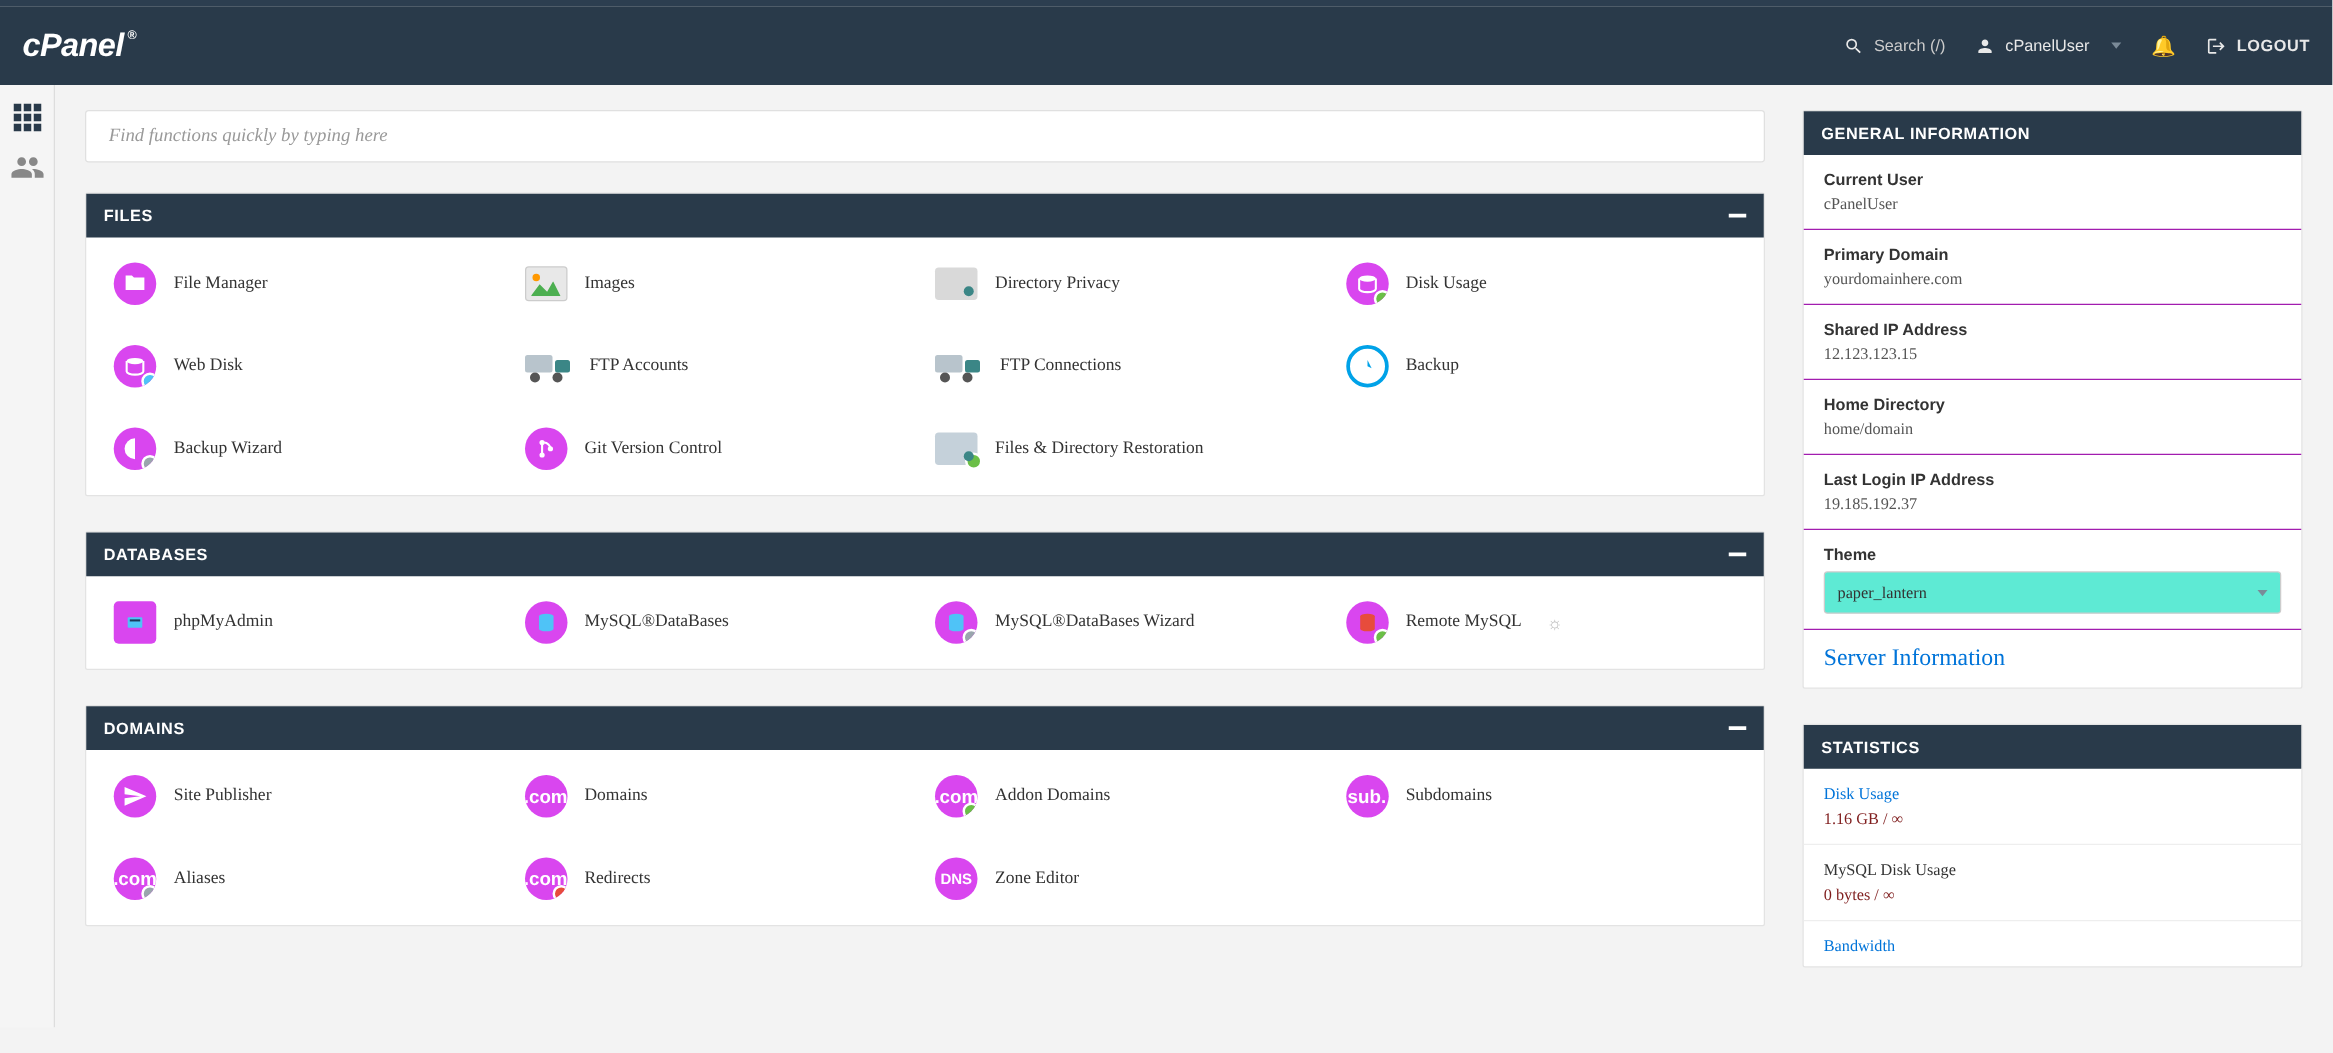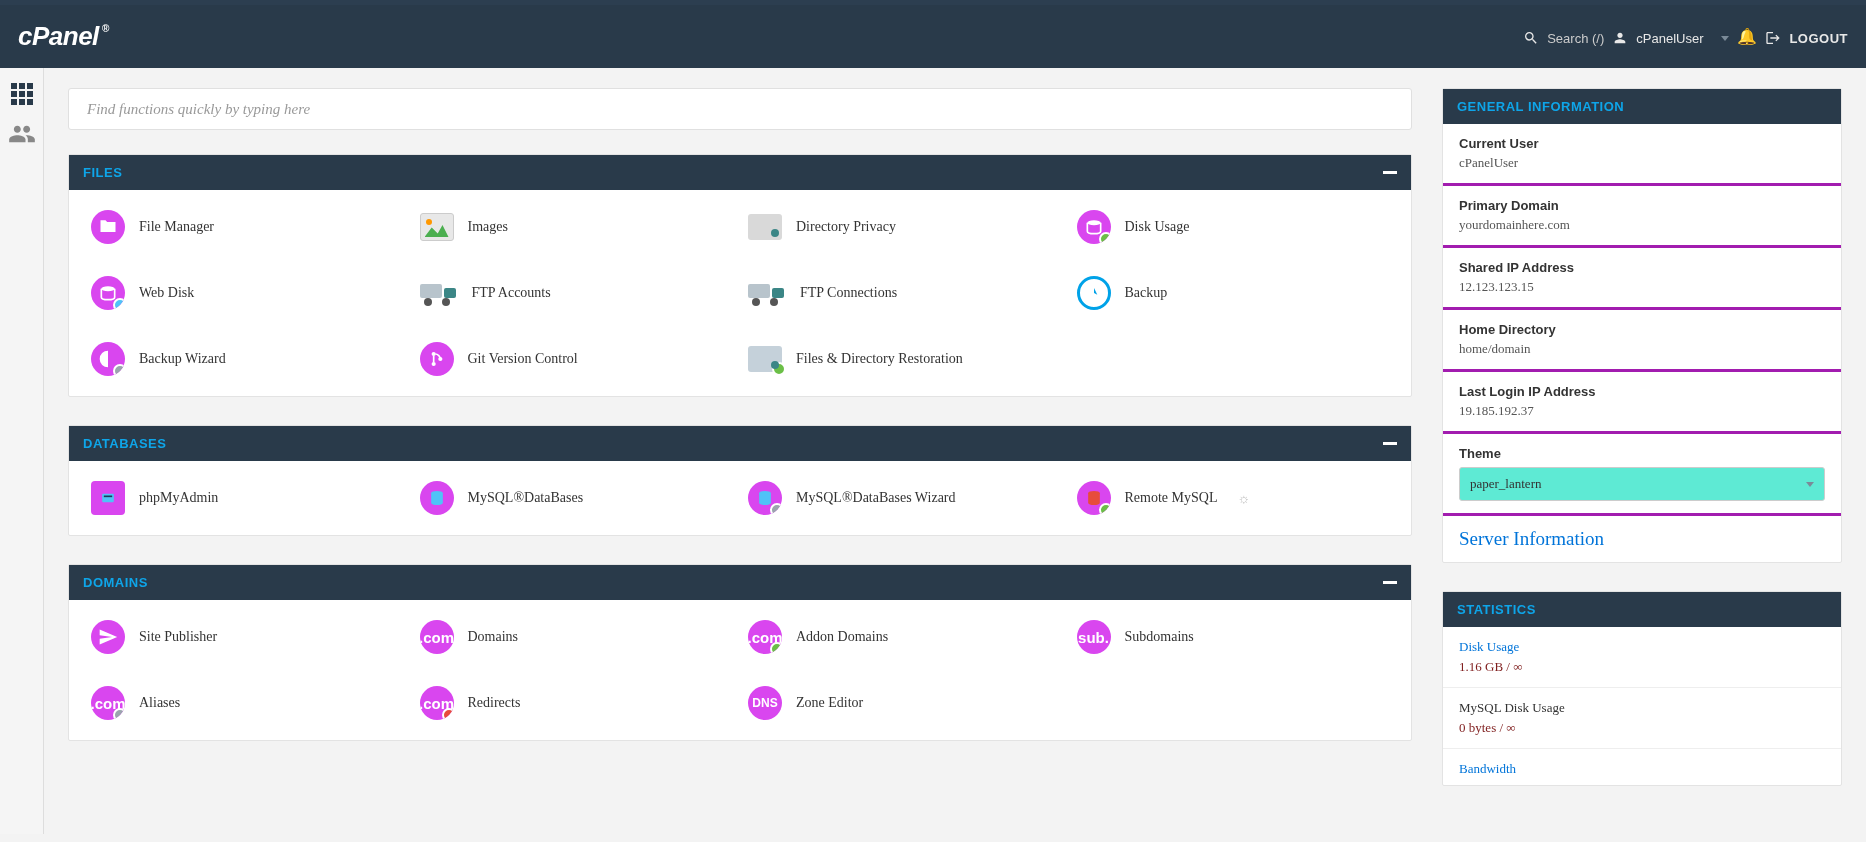--- a/index.html
+++ b/index.html
@@ -1,48 +1,48 @@
 <!DOCTYPE html>
 <html><head>
 <meta charset="utf-8">
 <style>
 * { box-sizing: border-box; margin: 0; padding: 0; }
 body { font-family: "Helvetica Neue", Helvetica, Arial, sans-serif; background: #f3f3f3; color: #333; font-size: 14px; }
 .topbar { background: #2c3e50; height: 5px; }
 .header { background: #293a4a; color: #fff; height: 63px; display: flex; align-items: center; padding: 0 18px; }
 .logo { font-weight: bold; font-style: italic; font-size: 26px; letter-spacing: -0.5px; position: relative; }
 .logo sup { font-size: 10px; font-style: normal; position: absolute; top: 2px; right: -10px; }
-.header-right { margin-left: auto; display: flex; align-items: flex-end; gap: 8px; }
+.header-right { margin-left: auto; display: flex; align-items: center; gap: 24px; }
 .header-item { display: flex; align-items: center; gap: 8px; cursor: pointer; font-size: 13px; color: #e8e8e8; }
 .header-item svg, .header-item .ico { width: 16px; height: 16px; fill: #e8e8e8; }
 .header-search-text { color: #ccc; }
 .caret-down { width: 0; height: 0; border-left: 4px solid transparent; border-right: 4px solid transparent; border-top: 5px solid #7a8a98; }
 .bell { font-size: 16px; }
 .logout { font-weight: 600; letter-spacing: 0.5px; font-size: 13px; }
 .outer { display: flex; }
 .sidebar { width: 44px; background: #f5f5f5; border-right: 1px solid #ddd; padding-top: 14px; display: flex; flex-direction: column; align-items: center; gap: 16px; }
 .sidebar .sbtn { width: 28px; height: 24px; display: flex; align-items: center; justify-content: center; cursor: pointer; }
 .grid-ico { display: grid; grid-template-columns: repeat(3, 6px); grid-template-rows: repeat(3, 6px); gap: 2px; }
 .grid-ico span { background: #293a4a; }
 .main { flex: 1; padding: 20px 24px; display: flex; gap: 30px; align-items: flex-start; }
 .left { flex: 1; min-width: 0; }
 .right { width: 400px; flex-shrink: 0; }
 .searchbox { background: #fff; border: 1px solid #e0e0e0; border-radius: 3px; height: 42px; display: flex; align-items: center; padding: 0 18px; margin-bottom: 24px; }
 .searchbox input { border: none; outline: none; width: 100%; font-size: 15px; color: #666; font-family: Georgia, serif; font-style: italic; }
 .searchbox input::placeholder { color: #999; }
 .panel { background: #fff; border: 1px solid #e3e3e3; margin-bottom: 28px; border-radius: 2px; }
-.panel-header { background: #293a4a; color: #0ea5e9; padding: 10px 14px; font-weight: 600; font-size: 13px; letter-spacing: 0.5px; display: flex; justify-content: space-between; align-items: center; cursor: pointer; }
+.panel-header { background: #293a4a; color: #ffffff; padding: 10px 14px; font-weight: 600; font-size: 13px; letter-spacing: 0.5px; display: flex; justify-content: space-between; align-items: center; cursor: pointer; }
 .minus { width: 14px; height: 3px; background: #fff; }
 .panel-body { padding: 14px 18px; display: grid; grid-template-columns: repeat(4, 1fr); gap: 20px 8px; }
 .app { display: flex; align-items: center; gap: 14px; cursor: pointer; padding: 6px 4px; }
 .app .icon { width: 34px; height: 34px; border-radius: 50%; display: flex; align-items: center; justify-content: center; background: #d946ef; color: #fff; font-size: 15px; flex-shrink: 0; position: relative; overflow: hidden; }
 .app .icon svg { width: 20px; height: 20px; fill: #fff; }
 .app .icon.square { border-radius: 4px; }
 .app-label { font-size: 14px; color: #333; font-family: Georgia, "Times New Roman", serif; }
-.info-row { padding: 12px 16px; border-bottom: 3px solid #a21caf; }
+.info-row { padding: 12px 16px; border-bottom: 1px solid #a21caf; }
 .info-label { font-weight: 600; font-size: 13px; margin-bottom: 4px; color: #333; }
 .info-value { font-size: 13px; color: #555; font-family: Georgia, serif; }
 .theme-select { border: 1px solid #ccc; border-radius: 3px; height: 34px; display: flex; align-items: center; justify-content: space-between; padding: 0 10px; margin-top: 6px; background: #5eead4; cursor: pointer; font-family: Georgia, serif; font-size: 13px; }
 .link { color: #0074d9; font-size: 19px; cursor: pointer; font-family: Georgia, serif; }
 .stat-row { padding: 12px 16px; border-bottom: 1px solid #eee; }
 .stat-title { color: #0074d9; font-size: 13px; cursor: pointer; margin-bottom: 4px; font-family: Georgia, serif; }
 .stat-title.plain { color: #333; cursor: default; }
 .stat-val { font-size: 13px; color: #7f1d1d; font-family: Georgia, serif; }
 
 .bg-blue { background: #2a6496; }

